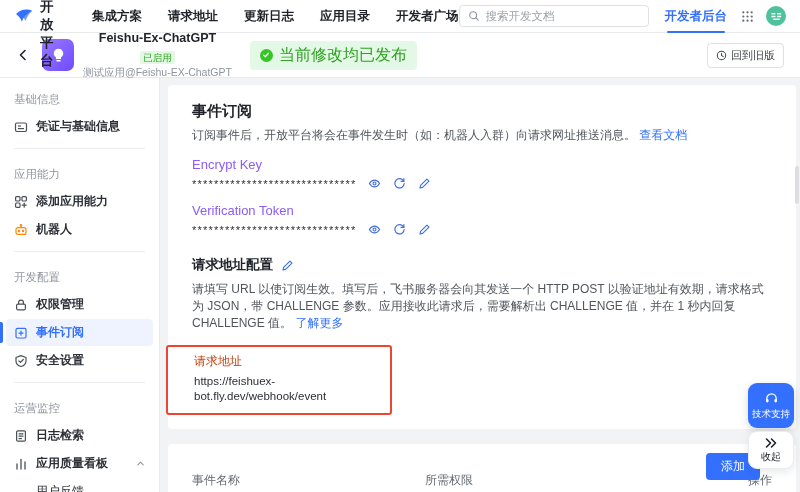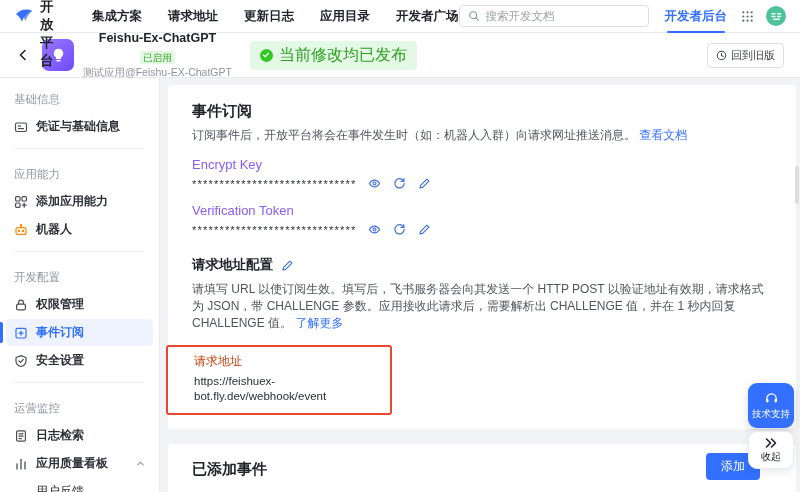--- a/index.html
+++ b/index.html
@@ -357,21 +357,20 @@
           <span class="link">了解更多</span>
         </div>
 
         <div class="url-wrap">
           <div class="url-label">请求地址</div>
           <div class="url-value">https://feishuex-bot.fly.dev/webhook/event</div>
         </div>
       </div>
 
       <div class="card card2">
-        <div class="section-title">已添加事件</div>
         <button class="add-btn">添加</button>
         <div class="thead">
           <span class="col1">事件名称</span>
           <span class="col2">所需权限</span>
           <span class="col3">操作</span>
         </div>
 
       </div>
 
       <div class="scroll-thumb"></div>

